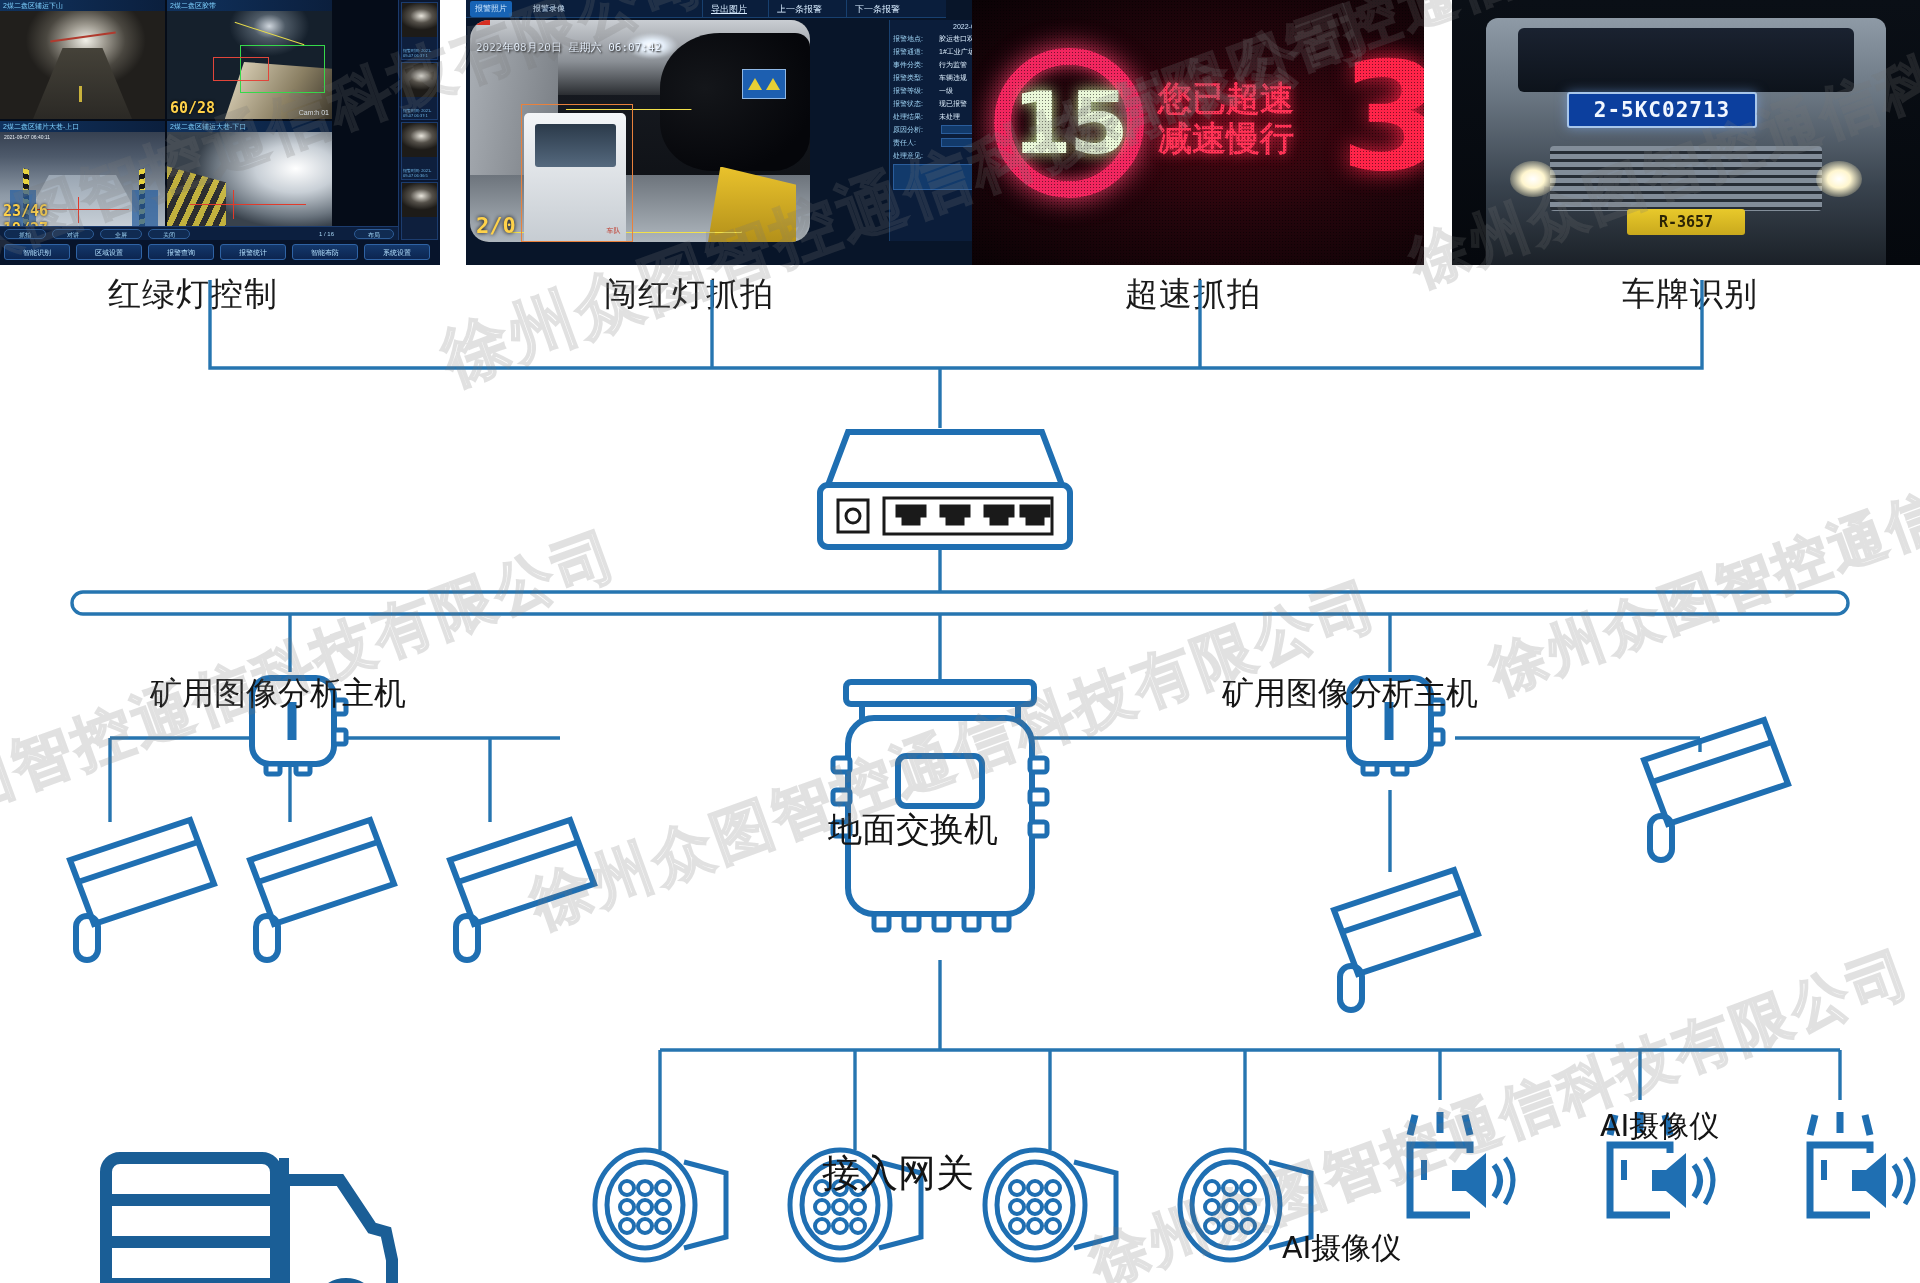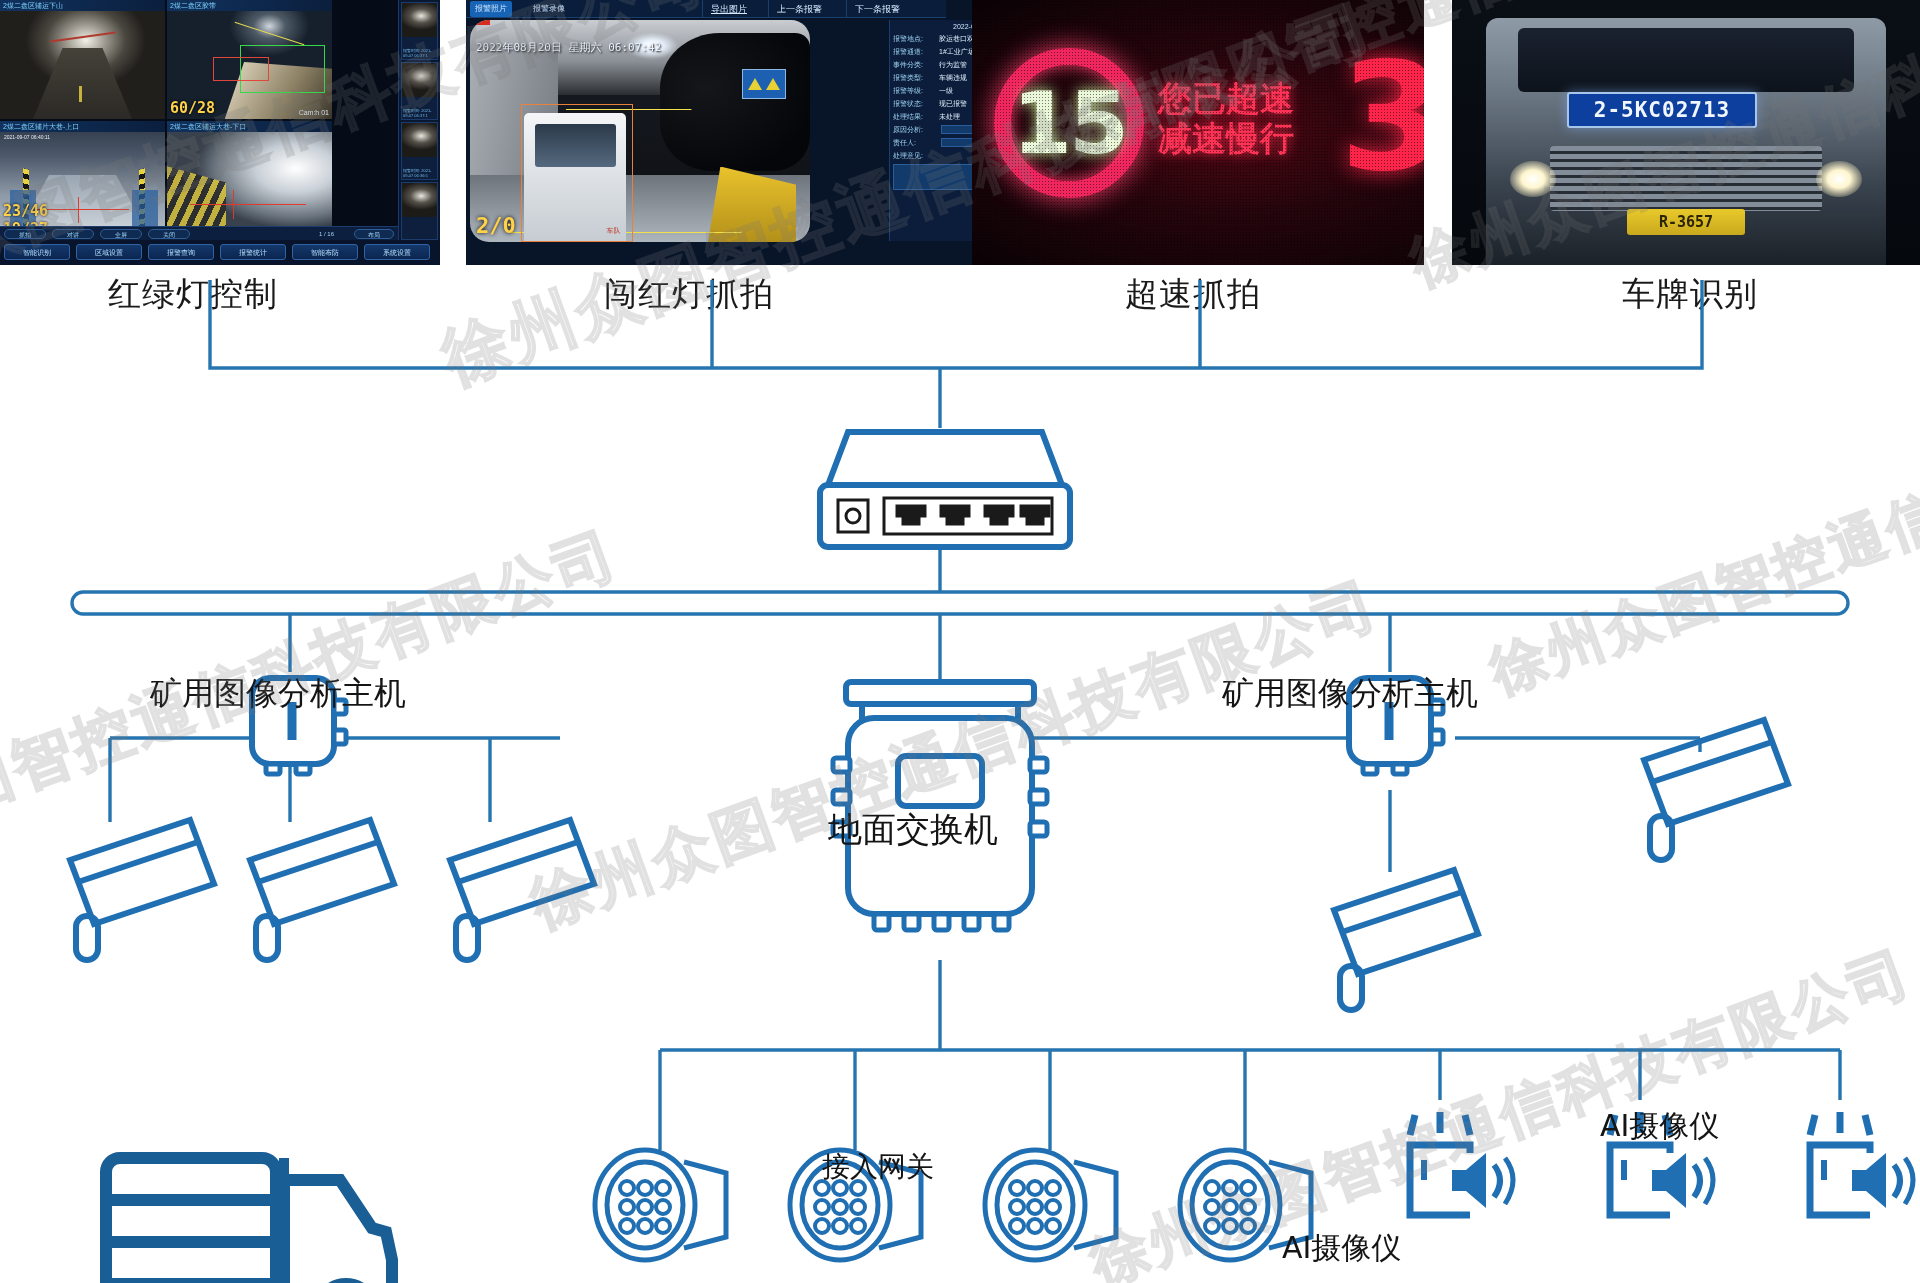--- a/index.html
+++ b/index.html
@@ -608,21 +608,21 @@
       <path d="M284 920 L340 920 L372 968 L386 972 L392 1000 L392 1044 L284 1044 Z"></path>
       <path d="M284 898 L284 1052" stroke-width="10"></path>
       <circle cx="162" cy="1052" r="28" fill="#fff"></circle>
       <circle cx="230" cy="1052" r="28" fill="#fff"></circle>
       <circle cx="346" cy="1052" r="28" fill="#fff"></circle>
     </g>
   </svg>
 
   <div class="dlabel" style="left:828px; top:807px; font-size:34px;">地面交换机</div>
 
-  <div class="dlabel" style="left:822px; top:1148px; font-size:28px;">接入网关</div>
+  <div class="dlabel" style="left:822px; top:1148px; font-size:38px;">接入网关</div>
 
   <div class="dlabel" style="left:150px; top:672px; font-size:32px;">矿用图像分析主机</div>
 
   <div class="dlabel" style="left:1222px; top:672px; font-size:32px;">矿用图像分析主机</div>
 
   <div class="dlabel" style="left:1282px; top:1228px; font-size:30px;">AI摄像仪</div>
   <div class="dlabel" style="left:1600px; top:1106px; font-size:30px;">AI摄像仪</div>
 
   <div class="wm-layer">
     <div class="wm" style="left:-180px; top:250px; font-size:62px;">徐州众图智控通信科技有限公司</div>

